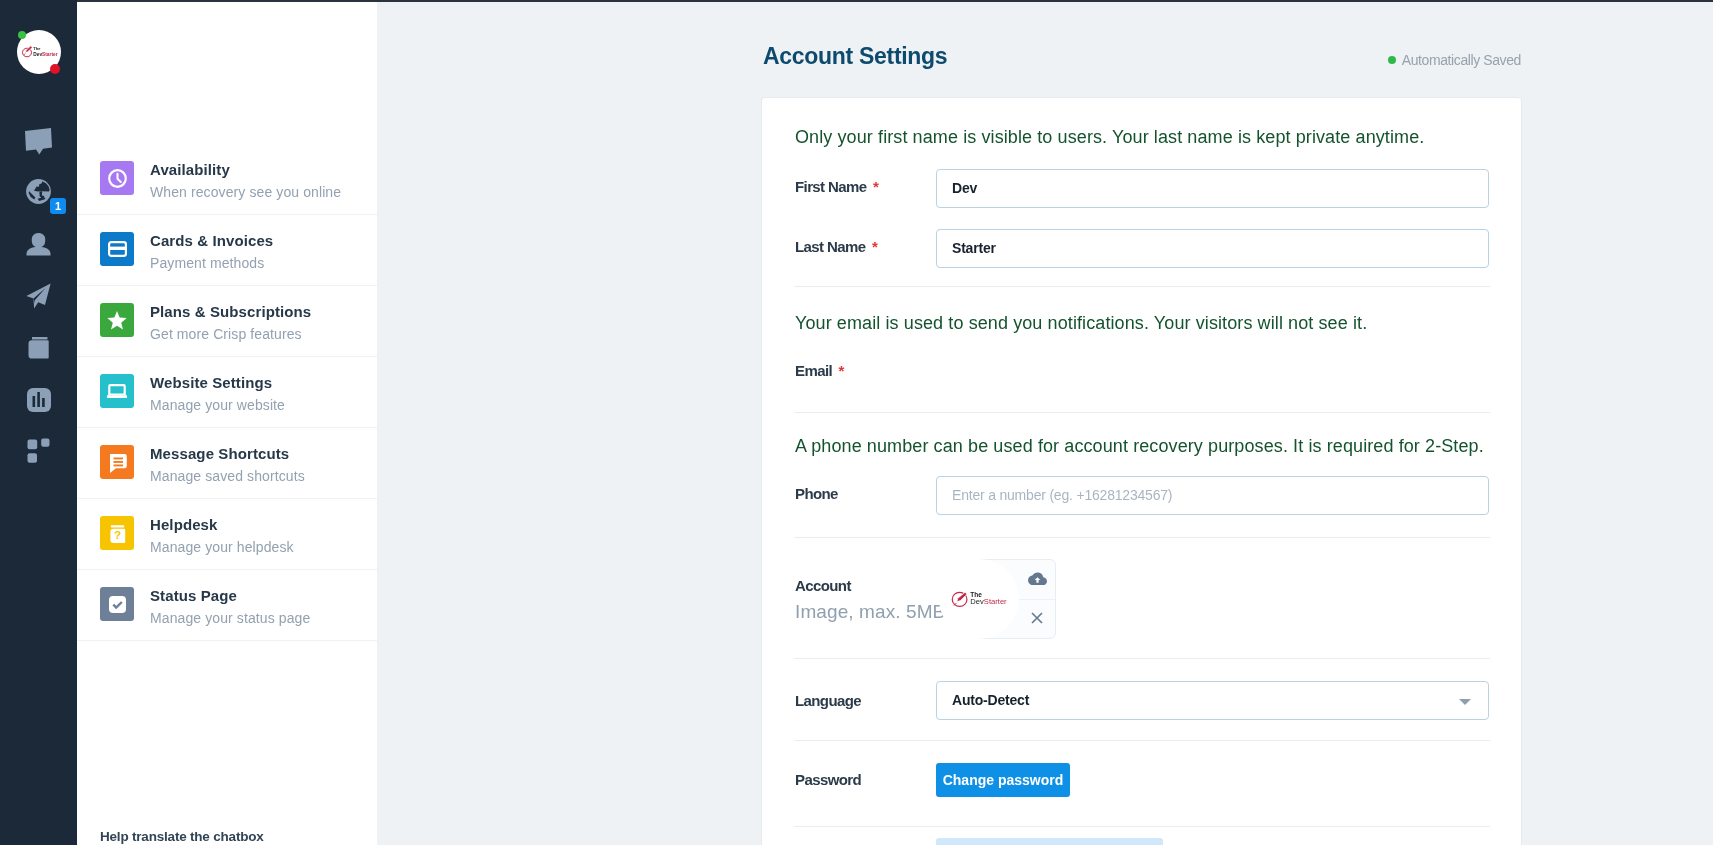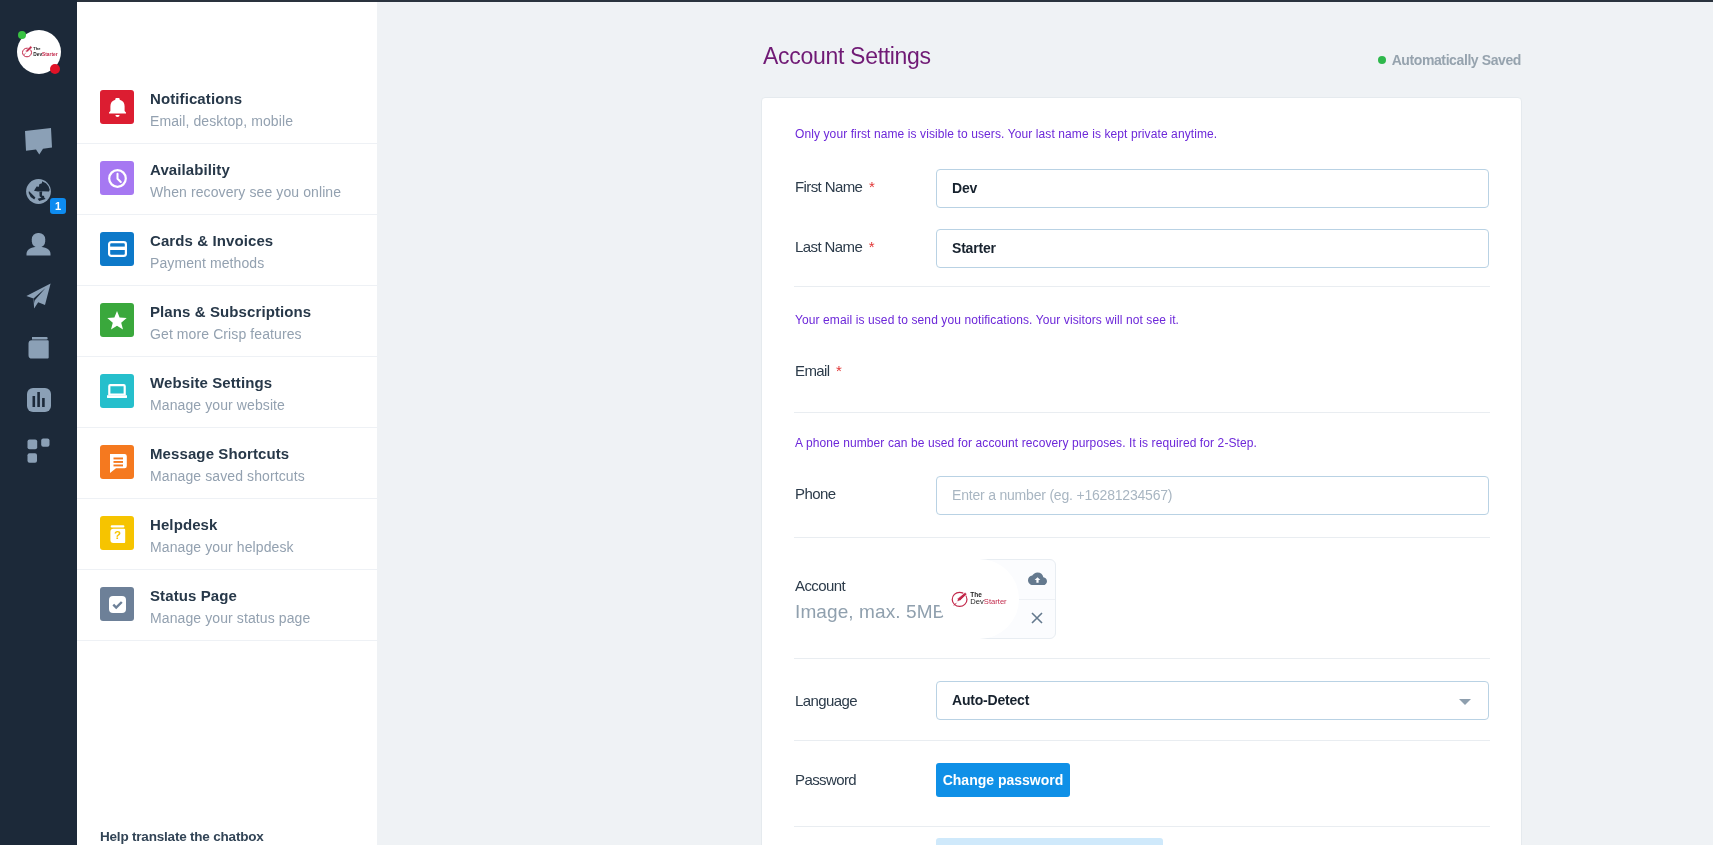--- a/index.html
+++ b/index.html
@@ -18,26 +18,26 @@
 .mrow.sel{background:#f8fafc}
 .mrow.sel:before{content:"";position:absolute;left:0;top:0;width:4px;height:100%;background:#25313f}
 .mrow.sel .tile{left:27px}
 .mrow.sel .mtitle,.mrow.sel .msub{left:76px}
 .tile{position:absolute;left:23px;top:17px;width:34px;height:34px;border-radius:3px;display:flex;align-items:center;justify-content:center}
 .mtitle{position:absolute;left:73px;top:17px;font-size:15px;font-weight:bold;color:#273849;letter-spacing:.1px}
 .msub{position:absolute;left:73px;top:40px;font-size:14px;color:#93a1b0;letter-spacing:.1px}
 #menufoot{position:absolute;left:23px;top:829px;font-size:13.5px;letter-spacing:-0.2px;font-weight:bold;color:#324456}
 
 #main{position:absolute;left:377px;top:0;width:1336px;height:845px;background:#eff2f5}
-#heading{position:absolute;left:386px;top:43px;font-size:23px;font-weight:normal;color:#701a75;letter-spacing:-0.3px}
-#autosave{position:absolute;top:52px;right:192px;font-size:14px;font-weight:bold;color:#96a3ae;letter-spacing:-0.4px}
+#heading{position:absolute;left:386px;top:43px;font-size:23px;font-weight:bold;color:#0c4a6e;letter-spacing:-0.3px}
+#autosave{position:absolute;top:52px;right:192px;font-size:14px;font-weight:normal;color:#96a3ae;letter-spacing:-0.4px}
 #autosave .dot{display:inline-block;width:8px;height:8px;border-radius:50%;background:#2eb84c;margin-right:6px;vertical-align:1px}
 #card{position:absolute;left:384px;top:97px;width:761px;height:800px;background:#fff;border:1px solid #e5eaee;border-radius:4px}
-.hint{position:absolute;left:33px;font-size:12px;color:#6d28d9;letter-spacing:.1px}
-.flabel{position:absolute;left:33px;font-size:15px;letter-spacing:-0.6px;font-weight:normal;color:#2c3b4a}
+.hint{position:absolute;left:33px;font-size:18px;color:#14532d;letter-spacing:.1px}
+.flabel{position:absolute;left:33px;font-size:15px;letter-spacing:-0.6px;font-weight:bold;color:#2c3b4a}
 .req{color:#e03636;margin-left:3px}
 .finput{position:absolute;left:174px;width:553px;height:39px;border:1px solid #b9d2e4;border-radius:4px;background:#fff;font-size:14px;letter-spacing:-0.2px;line-height:37px;padding-left:15px;color:#17222e;font-weight:bold}
 .finput.ph{color:#a9b6c2;font-weight:normal}
 .sep{position:absolute;left:32px;width:696px;height:1px;background:#e9edf1}
 .selcaret{position:absolute;right:17px;top:17px;width:0;height:0;border-left:6px solid transparent;border-right:6px solid transparent;border-top:6px solid #8e9fae}
 #pwbtn{position:absolute;left:174px;top:665px;width:134px;height:34px;background:#0f90e7;border-radius:3px;color:#fff;font-size:14px;font-weight:bold;text-align:center;line-height:34px}
 #partialbtn{position:absolute;left:174px;top:740px;width:227px;height:60px;background:#cfe9fb;border-radius:3px}
 
 #avpanel{position:absolute;left:214px;top:461px;width:80px;height:80px;background:#fbfcfe;border:1px solid #e8edf2;border-radius:6px}
 #avpanel .divider{position:absolute;left:0;top:39px;width:100%;height:1px;background:#eef1f5}
@@ -117,30 +117,20 @@
       <rect x="0.5" y="1.5" width="9.7" height="9.7" rx="2" fill="#8ba0b6"></rect>
       <rect x="14.2" y="0.5" width="8.3" height="8.3" rx="2" fill="#8ba0b6"></rect>
       <rect x="0.5" y="15.2" width="9.5" height="9.5" rx="2" fill="#8ba0b6"></rect>
     </svg>
   </div>
   <div id="badge">1</div>
 </div>
 
 <div id="menu">
 
-  <div class="mrow" style="top:73px">
-    <div class="tile" style="background:#dc1d31">
-      <svg width="17" height="19" viewBox="0 0 17 19">
-        <path d="M8.5 19 a2.1 2.1 0 0 0 2.1-2.1 h-4.2 a2.1 2.1 0 0 0 2.1 2.1z" fill="#fff"></path>
-        <path d="M15.6 13 v-4.8 a6.8 6.8 0 0 0-4.9-6.5 v-0.1 a2.2 2.2 0 1 0-4.4 0 v0.1 a6.8 6.8 0 0 0-4.9 6.5 v4.8 l-1.4 1.6 v1 h17 v-1 z" fill="#fff"></path>
-      </svg>
-    </div>
-    <div class="mtitle">Notifications</div>
-    <div class="msub">Email, desktop, mobile</div>
-  </div>
 
   <div class="mrow" style="top:144px">
     <div class="tile" style="background:#a678f2">
       <svg width="19" height="19" viewBox="0 0 19 19">
         <circle cx="9.5" cy="9.5" r="8.3" fill="none" stroke="#fff" stroke-width="2.2"></circle>
         <path d="M9.5 4.8 V9.7 L12.8 13" fill="none" stroke="#fff" stroke-width="2" stroke-linecap="round" stroke-linejoin="round"></path>
       </svg>
     </div>
     <div class="mtitle">Availability</div>
     <div class="msub">When recovery see you online</div>

